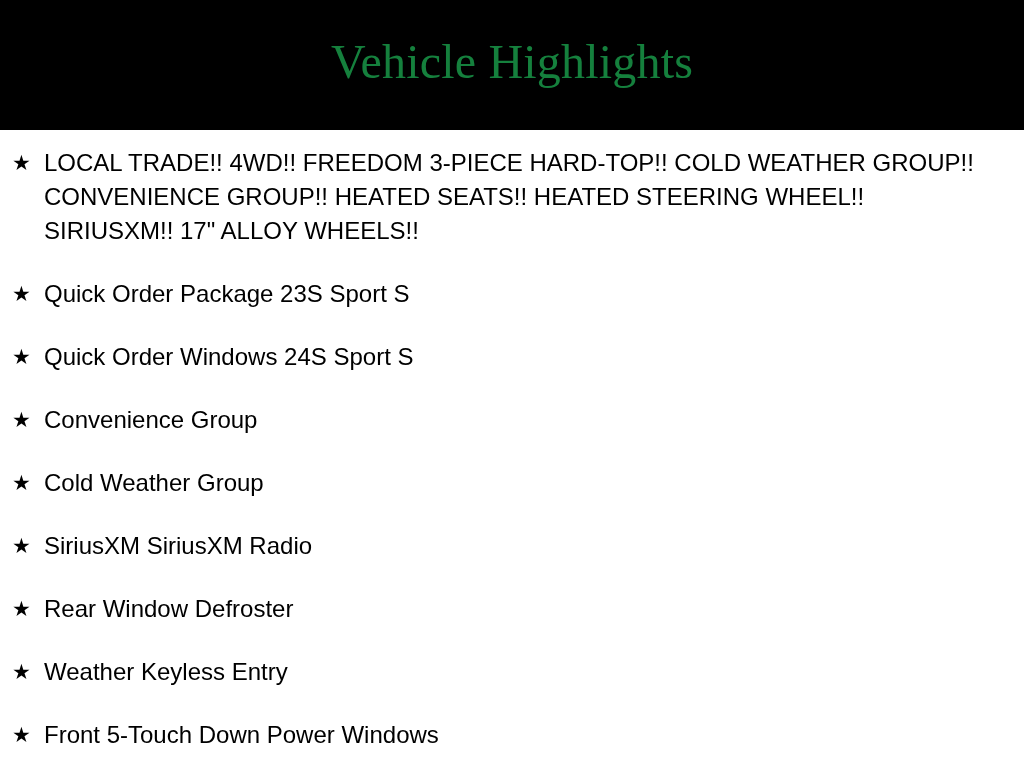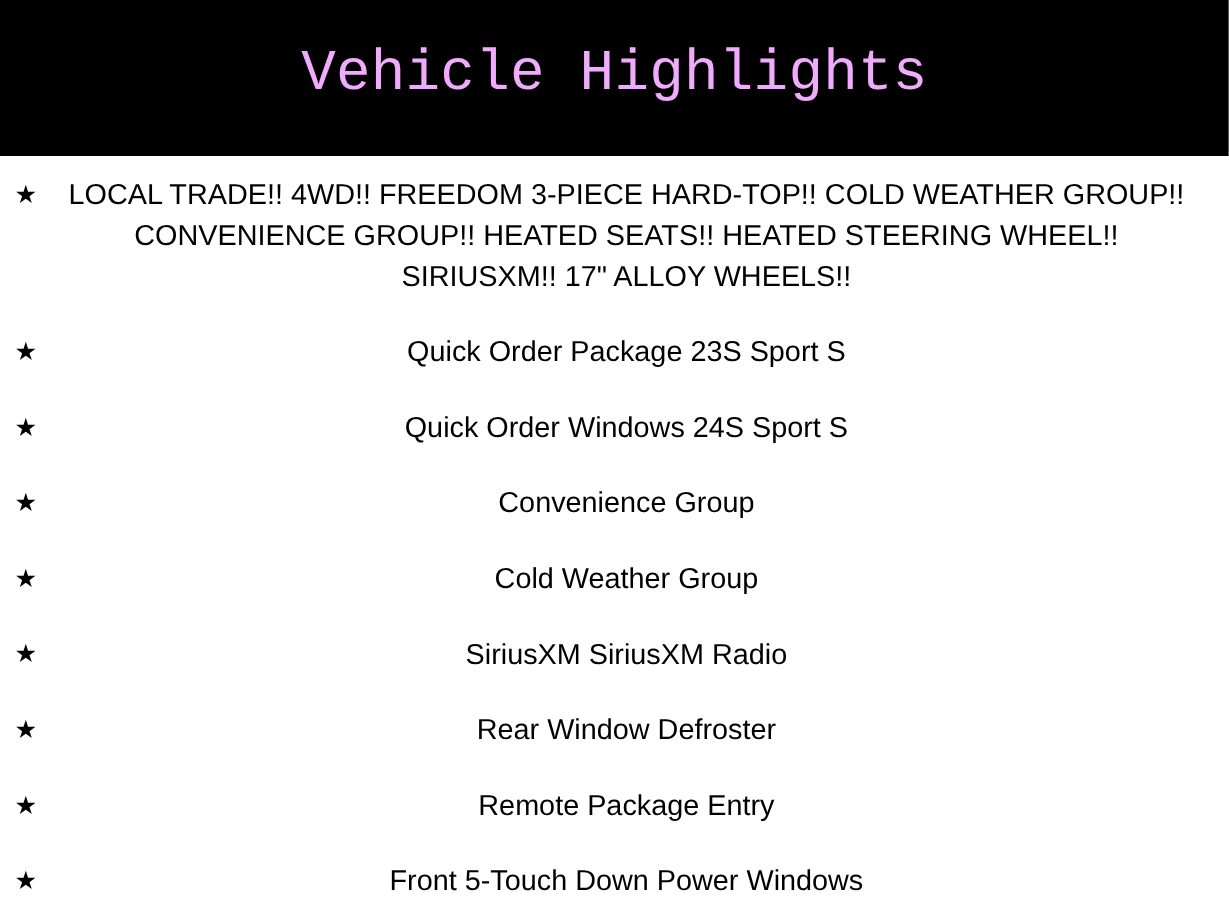--- a/index.html
+++ b/index.html
@@ -30,22 +30,22 @@
     width: 100%;
     height: 130px;
     background: #000000;
     display: flex;
     align-items: center;
     justify-content: center;
     box-sizing: border-box;
     padding-bottom: 6px;
   }
   .header-title {
-    color: #f0abfc;
-    font-family: Liberation Mono, monospace;
+    color: #15803d;
+    font-family: Liberation Serif, serif;
     font-size: 48px;
     font-weight: 400;
     line-height: 1.05;
     letter-spacing: 0.2px;
     white-space: nowrap;
   }
 
   
   .highlights-list {
     list-style: none;
@@ -76,21 +76,20 @@
     width: 22px;
     font-size: 21px;
     line-height: 34px;
     color: #000000;
     text-align: left;
     user-select: none;
   }
 
   .highlight-text {
     display: block;
-    text-align: center;
   }
 </style>
 </head>
 <body>
 
 <div id="page">
 
   <div class="header-banner">
     <h1 class="header-title">Vehicle Highlights</h1>
   </div>
@@ -120,21 +119,21 @@
       <li class="highlight-item">
         <span class="bullet-star">★</span>
         <span class="highlight-text">SiriusXM SiriusXM Radio</span>
       </li>
       <li class="highlight-item">
         <span class="bullet-star">★</span>
         <span class="highlight-text">Rear Window Defroster</span>
       </li>
       <li class="highlight-item">
         <span class="bullet-star">★</span>
-        <span class="highlight-text">Remote Package Entry</span>
+        <span class="highlight-text">Weather Keyless Entry</span>
       </li>
       <li class="highlight-item">
         <span class="bullet-star">★</span>
         <span class="highlight-text">Front 5-Touch Down Power Windows</span>
       </li>
     </ul>
 
 </div>
 
 </body></html>

